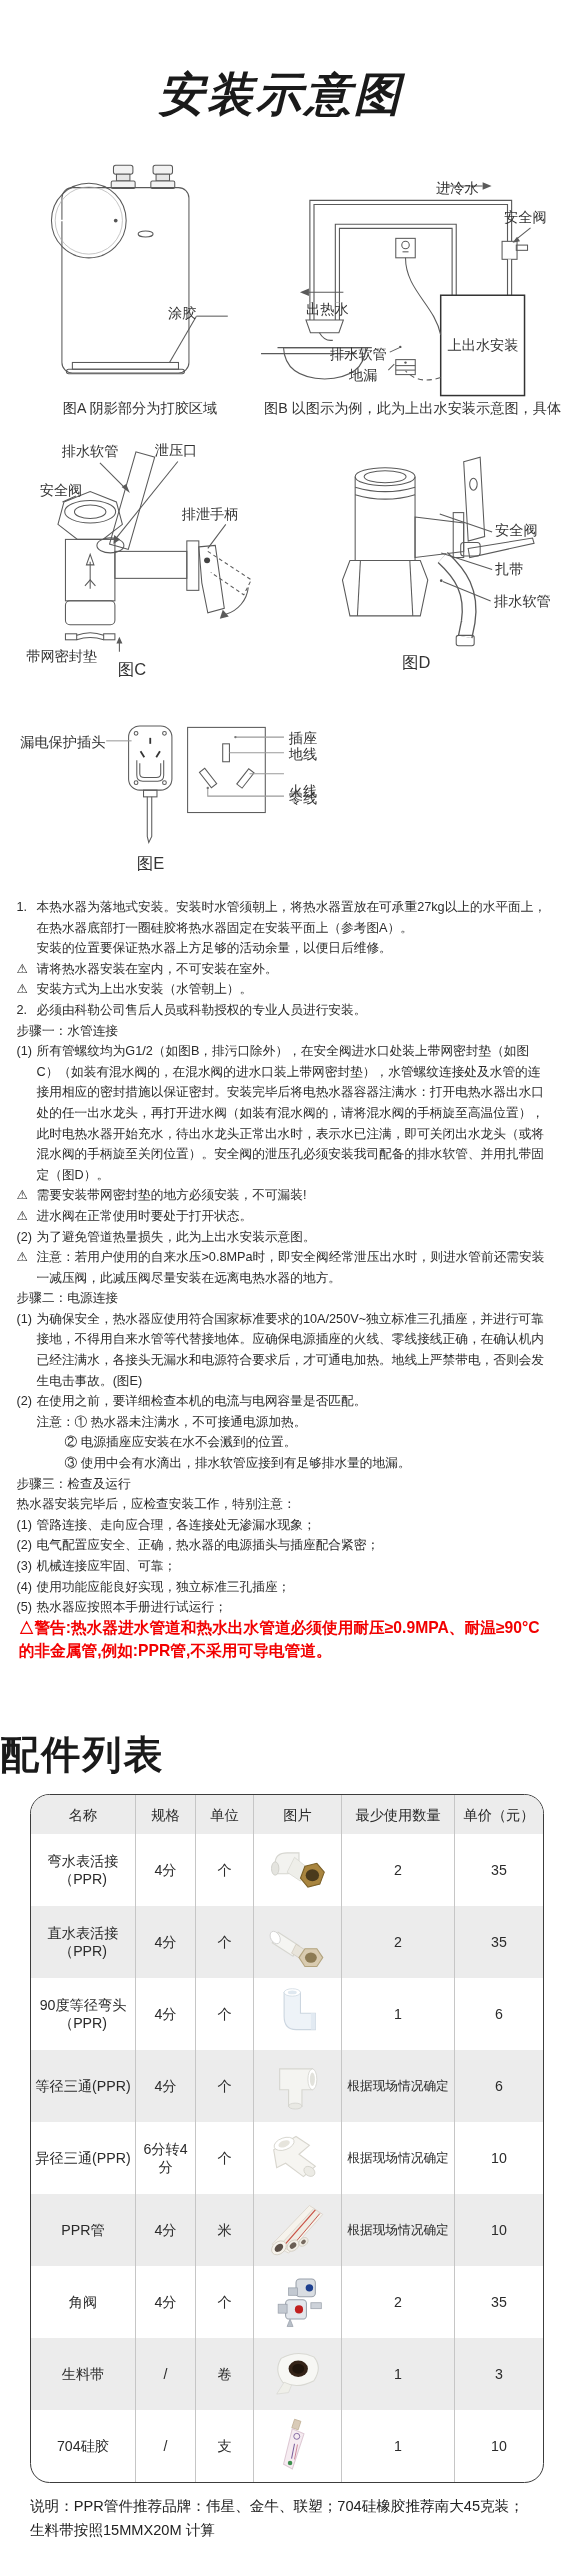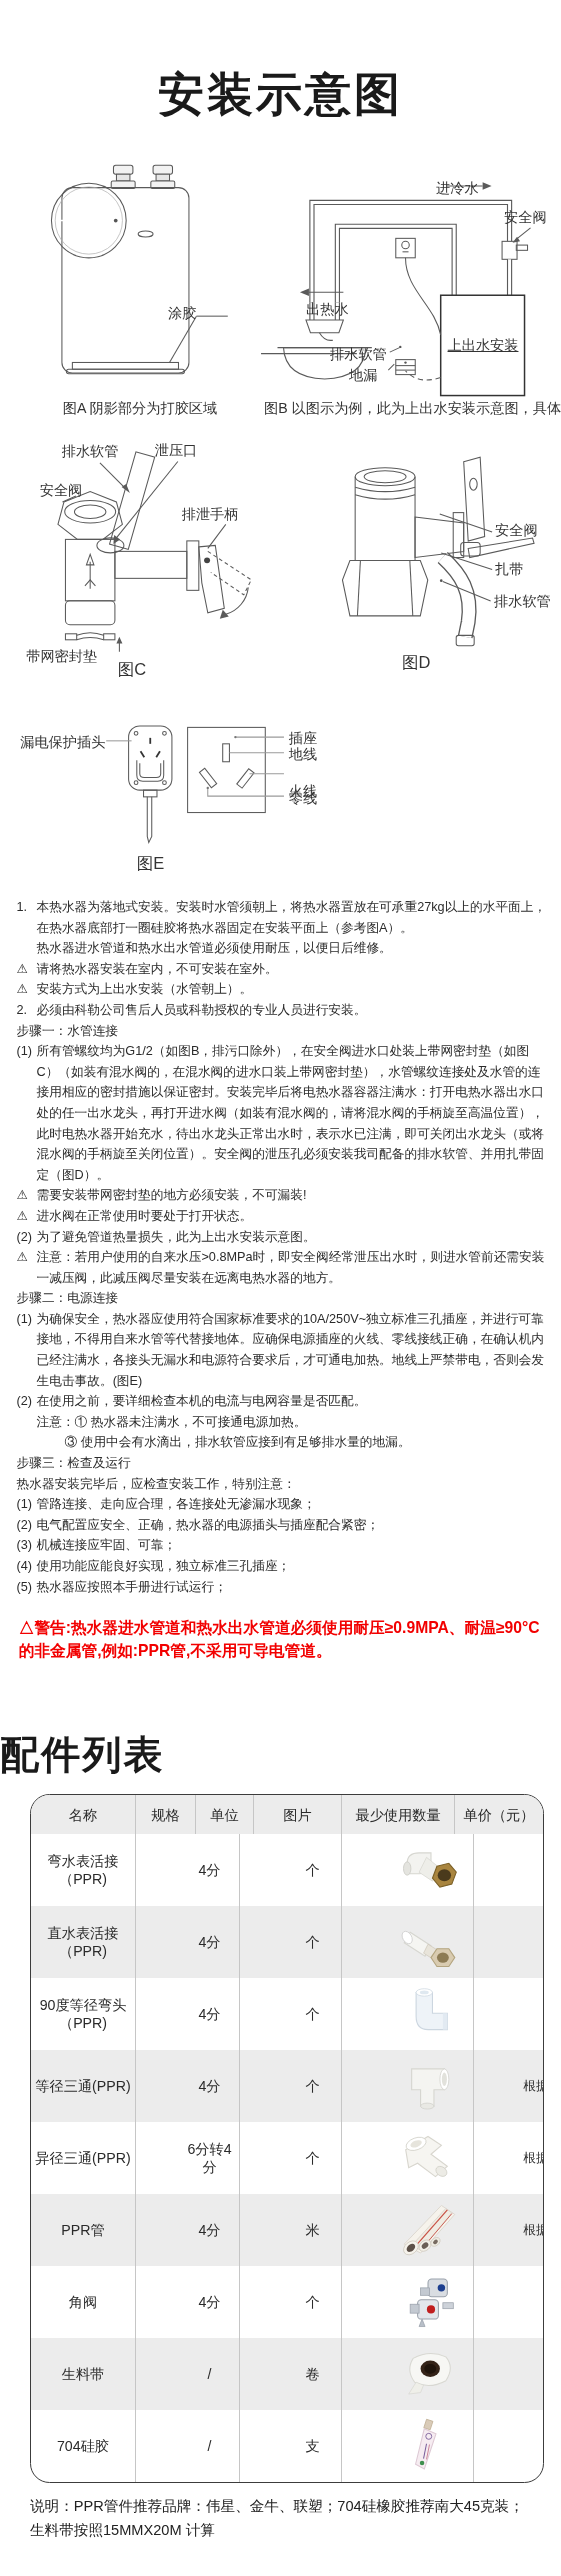--- a/index.html
+++ b/index.html
@@ -1,38 +1,38 @@
 <!DOCTYPE html>
 <html style="font-size:12px"><head>
 <meta charset="utf-8">
 <style>
   html,body{margin:0;padding:0;background:#fff;}
   body{width:561px;height:2576px;position:relative;font-family:"Liberation Sans",sans-serif;color:#2b2b2b;}
   .abs{position:absolute;}
   
-  .main-title{top:64px;left:0;width:561px;text-align:center;font-size:46px;font-weight:bold;letter-spacing:3px;color:#1a1a1a;}
+  .main-title{top:64px;left:0;width:561px;text-align:center;font-size:46px;font-weight:bold;letter-spacing:3px;color:#1a1a1a;font-style:italic;}
   .parts-title{top:1728px;left:0;width:561px;text-align:left;font-size:39px;font-weight:bold;letter-spacing:2.2px;color:#1a1a1a;}
   
   .fig{position:absolute;}
   .fig svg{position:absolute;left:0;top:0;}
   .lbl{position:absolute;font-size:14.2px;color:#333;white-space:nowrap;}
   .cap{position:absolute;font-size:14.2px;color:#333;white-space:nowrap;}
   
   .instructions{top:897px;left:16.5px;width:532px;font-size:12.7px;line-height:20.6px;}
   .ins{display:flex;}
   .ins .mk{width:20px;flex:none;}
   .ins .tx{flex:1;}
   .i1{padding-left:20px;}
   .i2{padding-left:48px;}
   .warning{top:1616px;left:18.7px;width:533px;font-size:15.7px;line-height:23px;font-weight:bold;}
   
   .ptable{top:1794px;left:30px;width:512px;border:1.5px solid #3c3c3c;border-radius:19.5px;overflow:hidden;background:#fff;}
   .prow{display:grid;grid-template-columns:105px 60px 58px 88px 113px 88px;}
   .prow.head{height:39px;background:#ececec;font-size:14.2px;}
-  .prow.body{height:72px;gap:44px;}
+  .prow.body{height:72px;}
   .prow.alt{background:#ececec;}
   .pcell{display:flex;align-items:center;justify-content:center;text-align:center;border-right:0.7px solid #c6c6c6;font-size:14.2px;line-height:18px;padding:1.5px 3px;box-sizing:border-box;}
   .pcell:last-child{border-right:none;}
   .pcell.small{font-size:12.7px;white-space:nowrap;padding:0;}
   .note{top:2494px;left:30px;width:503px;font-size:14.6px;line-height:24px;color:#222;}
   .ln{stroke:#5a5a5a;stroke-width:1.4;fill:none;}
   .thk{stroke:#5a5a5a;stroke-width:7;fill:none;}
   .whi{stroke:#fff;stroke-width:4;fill:none;}
 </style>
 </head>
@@ -123,21 +123,21 @@
     <line x1="128,260" y1="260" x2="128" y2="260" class="ln"></line>
     <line x1="185" y1="252" x2="172" y2="258" class="ln"></line>
     <circle cx="186" cy="251" r="1.6" fill="#555"></circle>
     <line x1="170" y1="282" x2="178" y2="274" class="ln"></line>
   </svg>
   <span class="lbl" style="left:175px;top:6px;margin-top:14px;">进冷水</span>
   <span class="lbl" style="left:243px;top:49px;">安全阀</span>
   <span class="lbl" style="left:45px;top:141px;">出热水</span>
   <span class="lbl" style="left:69px;top:186px;">排水软管</span>
   <span class="lbl" style="left:88px;top:207px;">地漏</span>
-  <span class="lbl" style="left:180px;top:177px;width:84px;text-align:center;text-decoration:underline;">上出水安装</span>
+  <span class="lbl" style="left:180px;top:177px;width:84px;text-align:center;">上出水安装</span>
   <span class="cap" style="left:3px;top:240px;">图B 以图示为例，此为上出水安装示意图，具体见实物。</span>
 </div>
 
 <div class="fig" style="left:18.7px;top:433px;width:251px;height:251px;">
   <svg width="251" height="251" viewBox="0 0 335 335">
     <defs>
       <pattern id="hatchC" width="5" height="5" patternTransform="rotate(40)" patternUnits="userSpaceOnUse">
         <line x1="0" y1="0" x2="0" y2="5" stroke="#777" stroke-width="1.3"></line>
       </pattern>
     </defs>
@@ -266,21 +266,21 @@
   <span class="lbl" style="left:270px;top:87px;">零线</span>
   <span class="cap" style="left:118px;top:151px;font-size:16.5px;">图E</span>
 </div>
 
 <div class="abs instructions">
   <div class="ins">
       <span class="mk">1.</span>
       <span class="tx">本热水器为落地式安装。安装时水管须朝上，将热水器置放在可承重27kg以上的水平面上，在热水器底部打一圈硅胶将热水器固定在安装平面上（参考图A）。</span>
     </div>
   <div class="ins i1">
-      <span class="tx">热水器进水管道和热水出水管道必须使用耐压，以便日后维修。</span>
+      <span class="tx">安装的位置要保证热水器上方足够的活动余量，以便日后维修。</span>
     </div>
   <div class="ins">
       <span class="mk">⚠</span>
       <span class="tx">请将热水器安装在室内，不可安装在室外。</span>
     </div>
   <div class="ins">
       <span class="mk">⚠</span>
       <span class="tx">安装方式为上出水安装（水管朝上）。</span>
     </div>
   <div class="ins">
@@ -316,20 +316,23 @@
   <div class="ins">
       <span class="mk">(1)</span>
       <span class="tx">为确保安全，热水器应使用符合国家标准要求的10A/250V~独立标准三孔插座，并进行可靠接地，不得用自来水管等代替接地体。应确保电源插座的火线、零线接线正确，在确认机内已经注满水，各接头无漏水和电源符合要求后，才可通电加热。地线上严禁带电，否则会发生电击事故。(图E)</span>
     </div>
   <div class="ins">
       <span class="mk">(2)</span>
       <span class="tx">在使用之前，要详细检查本机的电流与电网容量是否匹配。</span>
     </div>
   <div class="ins i1">
       <span class="tx">注意：① 热水器未注满水，不可接通电源加热。</span>
+    </div>
+  <div class="ins i2">
+      <span class="tx">② 电源插座应安装在水不会溅到的位置。</span>
     </div>
   <div class="ins i2">
       <span class="tx">③ 使用中会有水滴出，排水软管应接到有足够排水量的地漏。</span>
     </div>
   <div class="ins">
       <span class="tx">步骤三：检查及运行</span>
     </div>
   <div class="ins">
       <span class="tx">热水器安装完毕后，应检查安装工作，特别注意：</span>
     </div>

